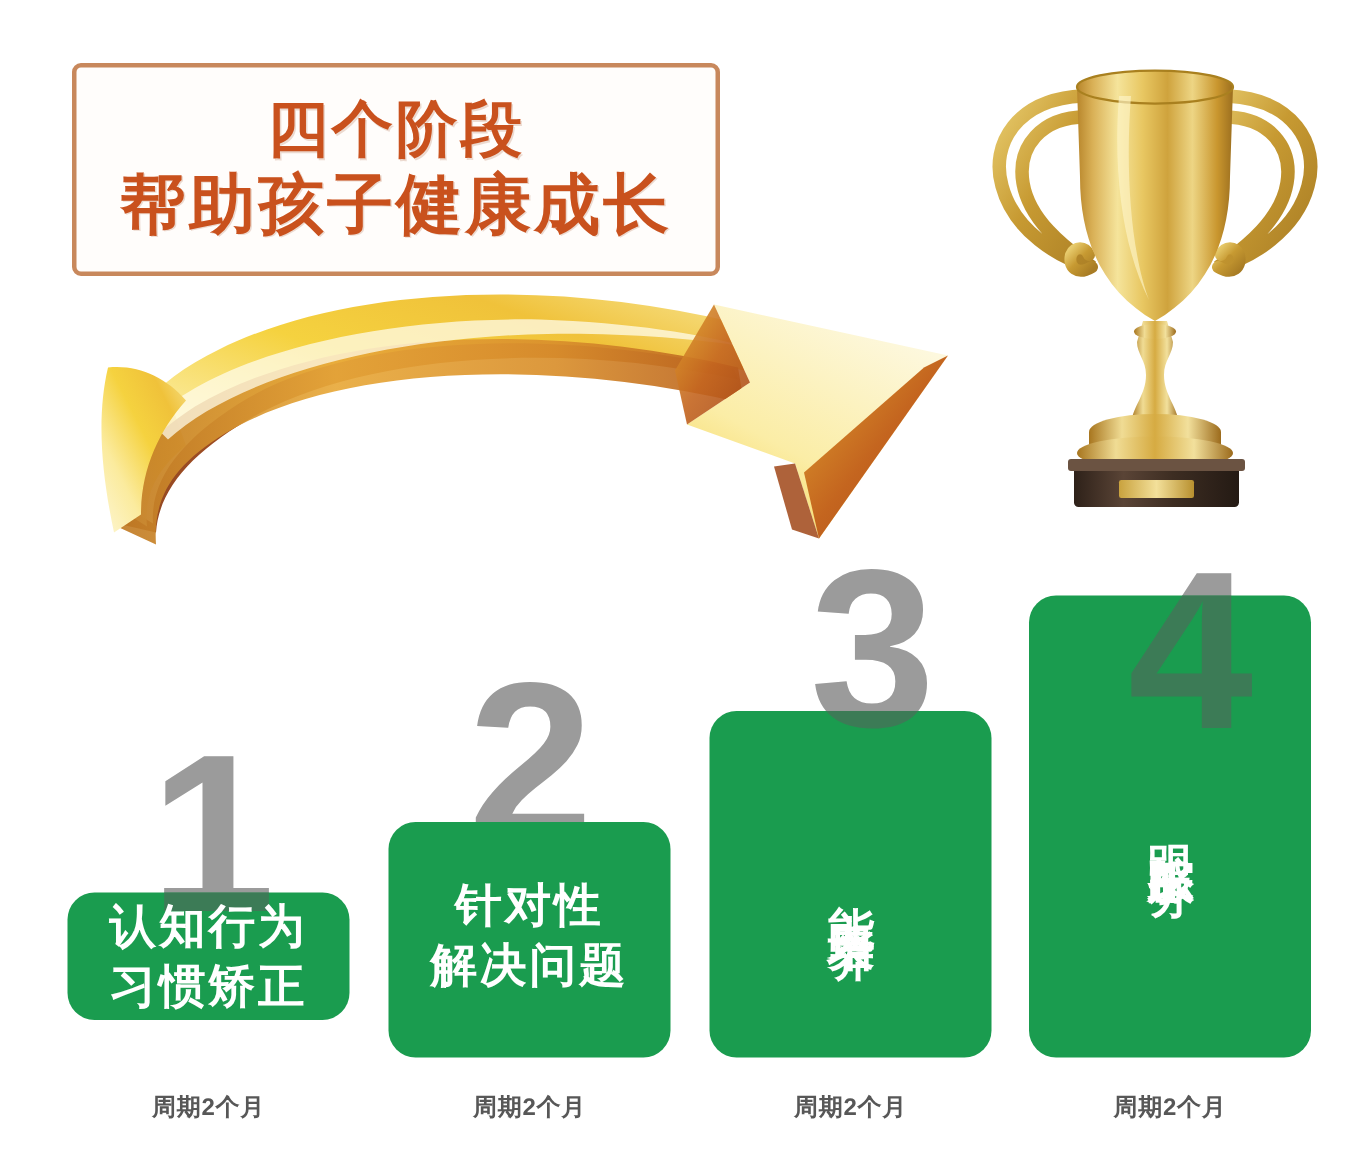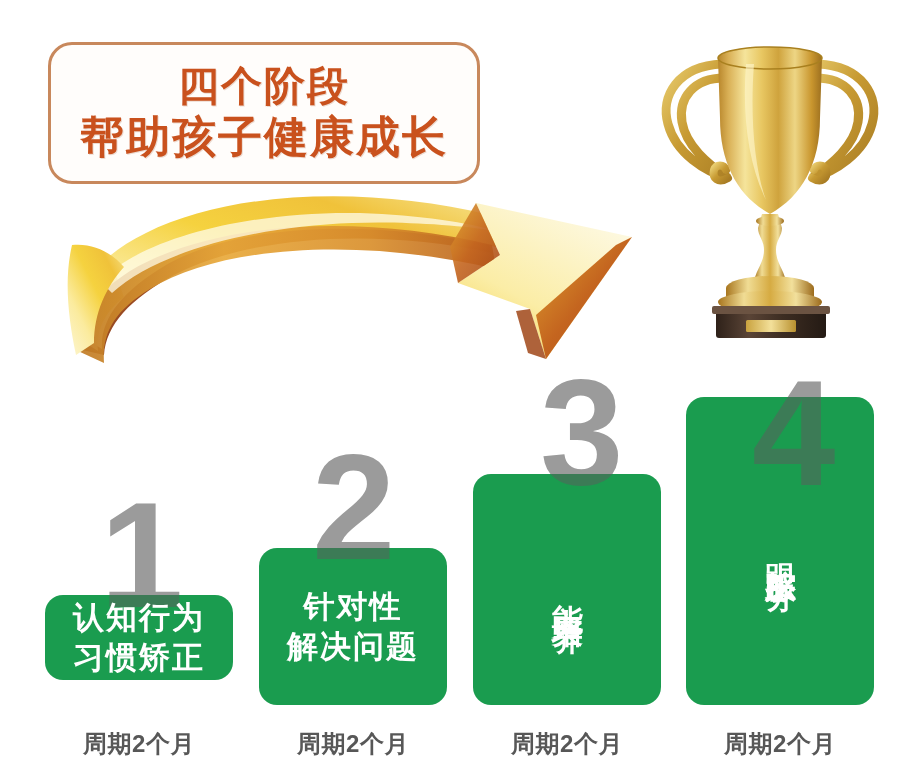--- a/index.html
+++ b/index.html
@@ -20,21 +20,21 @@
 
   
   #title-banner {
     position: absolute;
     left: 48px;
     top: 42px;
     width: 432px;
     height: 142px;
     box-sizing: border-box;
     border: 3px solid #c8885c;
-    border-radius: 24px;
+    border-radius: 6px;
     background: #fffdfb;
     display: flex;
     flex-direction: column;
     align-items: center;
     justify-content: center;
   }
   #title-banner .tline {
     color: #c9511d;
     font-weight: 700;
     letter-spacing: 2px;
@@ -112,21 +112,21 @@
     writing-mode: vertical-rl;
     text-orientation: upright;
     letter-spacing: 6px;
     line-height: 1.1;
     white-space: normal;
   }
   .step-caption {
     position: absolute;
     color: #575757;
     font-weight: 700;
-    font-size: 24px;
+    font-size: 16px;
     letter-spacing: 0.5px;
     text-align: center;
     white-space: nowrap;
     z-index: 3;
   }
 </style>
 </head>
 <body>
 
 <div id="stage">
@@ -268,21 +268,21 @@
     <div class="step-card" style="left:45px; top:595px; width:188px; height:85px;">
       <div class="num-shadow" style="left:55px; top:-115px;">1</div>
       <div class="card-label">认知行为
 习惯矫正</div>
     </div>
     <div class="step-caption" style="left:45px; top:728px; width:188px;">周期2个月</div>
   </div>
 
   <div class="step">
     <div class="step-number" style="left:312px; top:432px;">2</div>
-    <div class="step-card" style="left:259px; top:548px; width:188px; height:157px;">
+    <div class="step-card" style="left:259px; top:548px; width:188px; height:157px;font-family:Liberation Mono, monospace;">
       <div class="num-shadow" style="left:53px; top:-116px;">2</div>
       <div class="card-label">针对性
 解决问题</div>
     </div>
     <div class="step-caption" style="left:259px; top:728px; width:188px;">周期2个月</div>
   </div>
 
   <div class="step">
     <div class="step-number" style="left:540px; top:357px;">3</div>
     <div class="step-card" style="left:473px; top:474px; width:188px; height:231px;">

